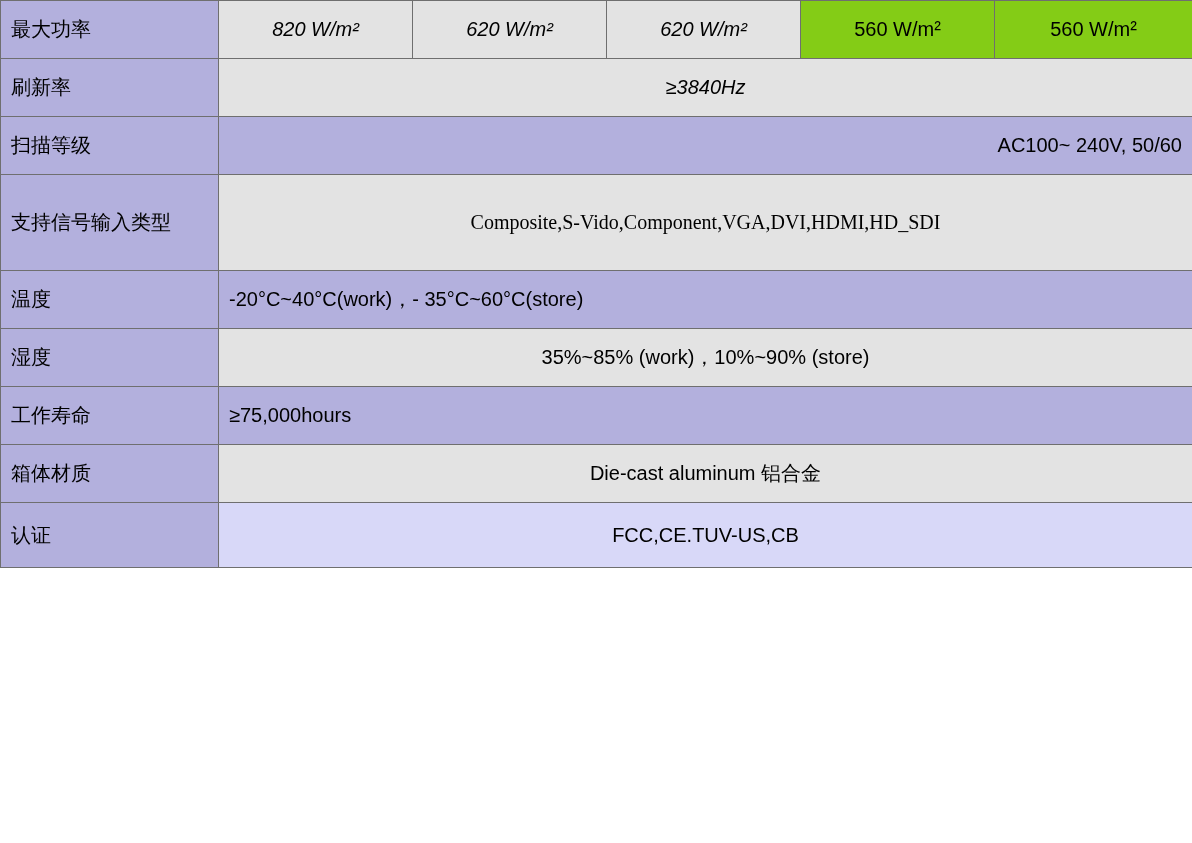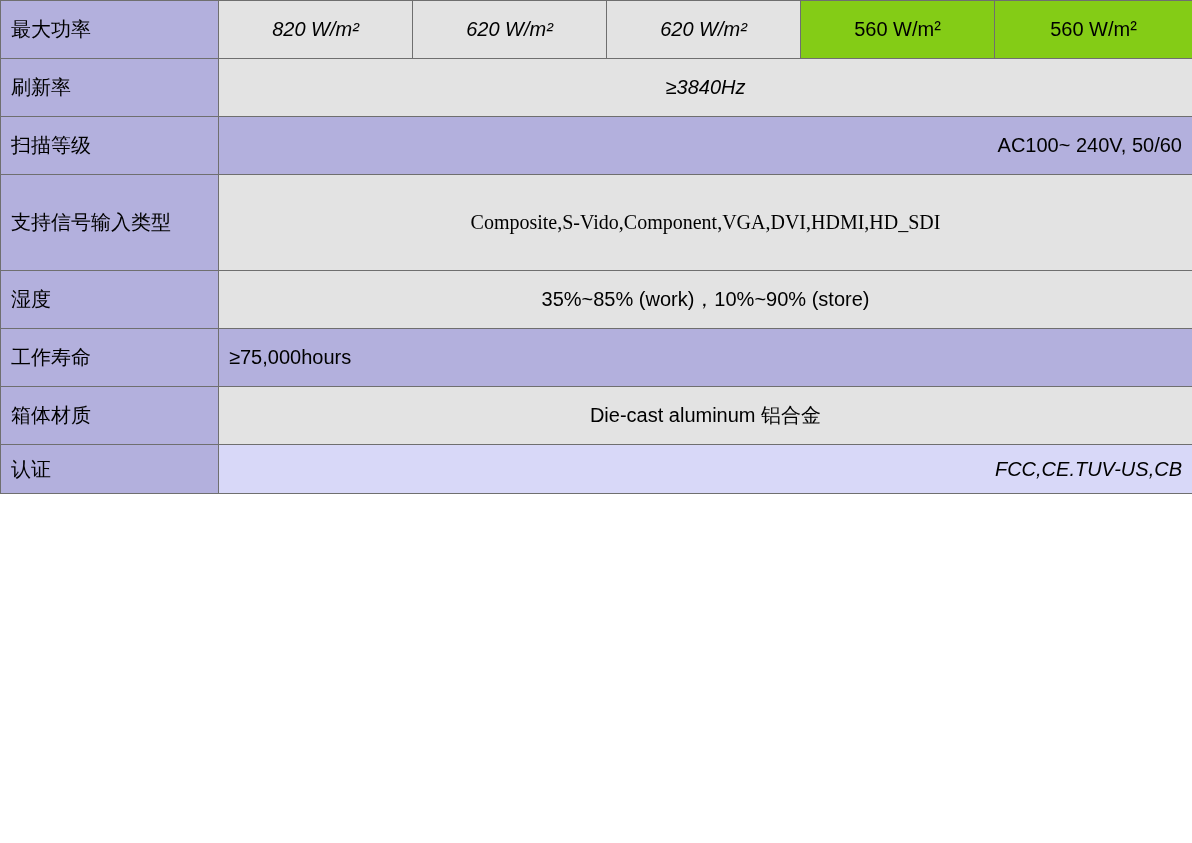--- a/index.html
+++ b/index.html
@@ -66,27 +66,26 @@
     background: #e3e3e3;
     text-align: center;
     padding-left: 16px;
   }
   td.right {
     text-align: right;
     padding-right: 6px;
   }
   td.cert {
     background: #d8d8f8;
-    text-align: right;
+    text-align: center;
     padding-left: 16px;
     color: #ff0000;
-    font-style: italic;
   }
   .row-h-58 { height: 58px; }
-  .row-h-59 { height: 49px; padding-left: 40px; }
+  .row-h-59 { height: 65px; padding-left: 40px; }
   .row-h-76 { height: 96px; font-family: Liberation Serif, serif; }
 </style>
 </head>
 <body>
 
 <table class="spec">
   <colgroup>
     <col class="c-label">
     <col class="c-v1">
     <col class="c-v2">
@@ -109,20 +108,24 @@
     </tr>
     <tr class="row-h-58">
       <td class="label">扫描等级</td>
       <td class="purple right" colspan="5">AC100~ 240V, 50/60</td>
     </tr>
     <tr class="row-h-76">
       <td class="label">支持信号输入类型</td>
       <td class="gray-left" colspan="5">Composite,S-Vido,Component,VGA,DVI,HDMI,HD_SDI</td>
     </tr>
     <tr class="row-h-58">
+      <td class="label">温度</td>
+      <td class="purple-left" colspan="5">-20°C~40°C(work)，- 35°C~60°C(store)</td>
+    </tr>
+    <tr class="row-h-58">
       <td class="label">湿度</td>
       <td class="gray-left" colspan="5">35%~85% (work)，10%~90% (store)</td>
     </tr>
     <tr class="row-h-58">
       <td class="label">工作寿命</td>
       <td class="purple-left" colspan="5">≥75,000hours</td>
     </tr>
     <tr class="row-h-58">
       <td class="label">箱体材质</td>
       <td class="gray-left" colspan="5">Die-cast aluminum    铝合金</td>

